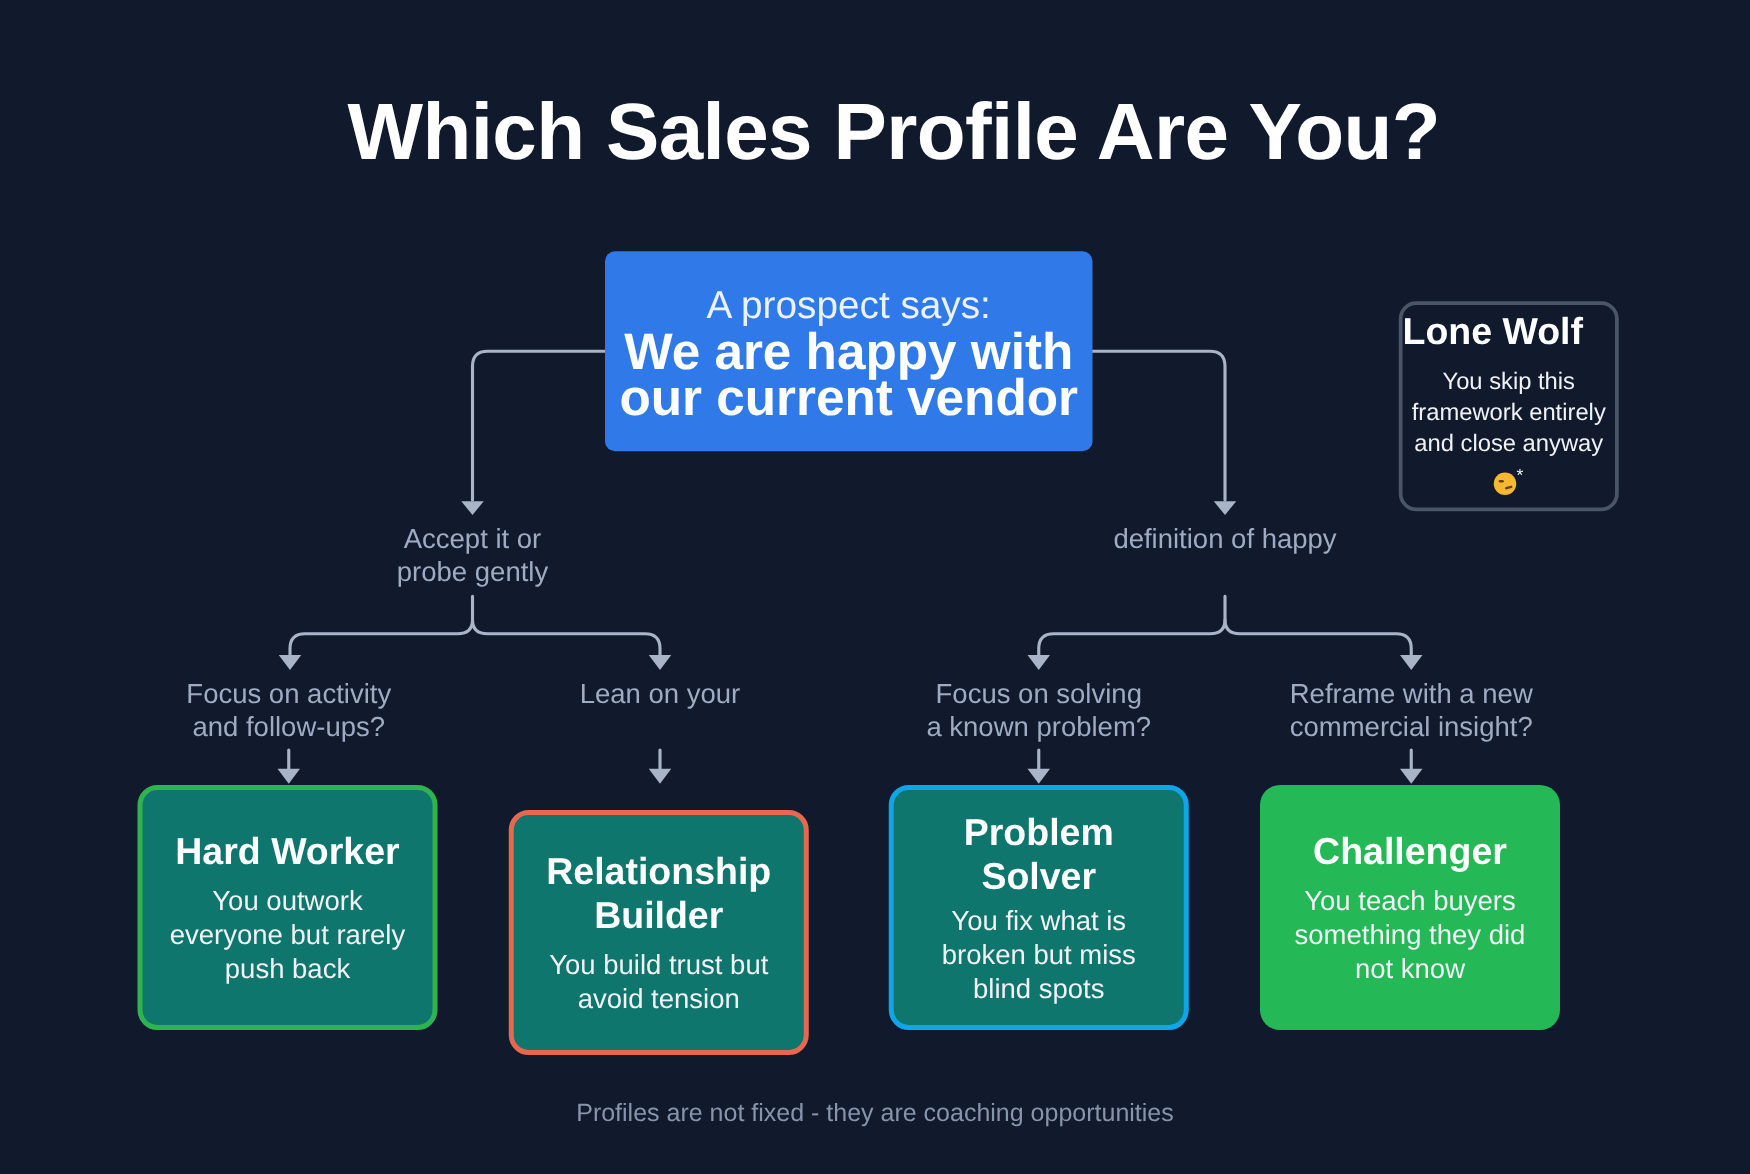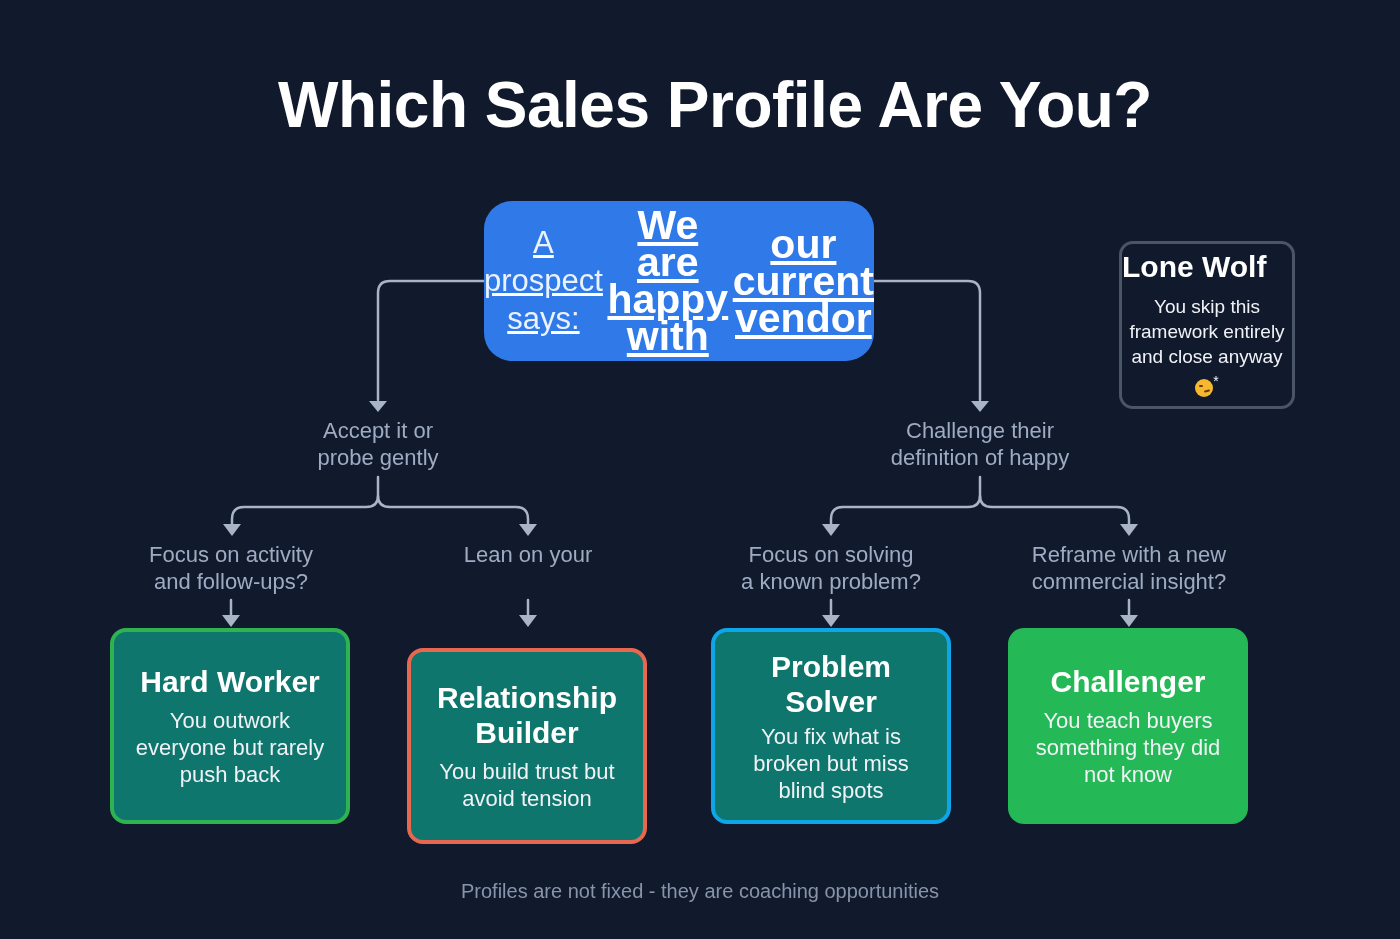--- a/index.html
+++ b/index.html
@@ -10,24 +10,23 @@
     position: relative;
     color: #ffffff;
   }
   .abs { position: absolute; }
   .title {
     left: 0; width: 1400px; top: 68px; text-align: center;
     font-size: 64px; font-weight: 700; letter-spacing: -0.5px; color: #ffffff; padding-left: 15px;
   }
   .root {
     left: 484px; top: 201px; width: 390px; height: 160px;
-    background: #2f7ae8; border-radius: 28px;
-    display: flex; flex-direction: row; align-items: center; justify-content: center;
+    background: #2f7ae8; border-radius: 8px;
+    display: flex; flex-direction: column; align-items: center; justify-content: center;
     text-align: center;
-    text-decoration: underline;
   }
   .root .pre { font-size: 31px; font-weight: 400; color: #eaf2ff; line-height: 38px; }
   .root .quote { font-size: 41px; font-weight: 700; color: #ffffff; line-height: 37px; }
   .lone {
     left: 1119px; top: 241px; width: 176px; height: 168px;
     border: 3px solid #4a5567; border-radius: 14px; box-sizing: border-box;
     display: flex; flex-direction: column; align-items: flex-start; justify-content: center; text-align: center;
   }
   .lone .t { font-size: 30px; font-weight: 700; margin-bottom: 10px; }
   .lone .d { font-size: 19px; line-height: 25px; color: #f0f2f6; }
@@ -99,21 +98,20 @@
     <div>framework entirely</div>
     <div><span>and close anyway</span> <span class="emoji"></span><span class="star">*</span></div>
   </div>
 </div>
 
 <div class="abs label" style="left:278px; top:417px; width:200px;">
   <div>Accept it or</div>
   <div>probe gently</div>
 </div>
 <div class="abs label" style="left:860px; top:417px; width:240px;">
-  <div>Challenge their</div>
   <div>definition of happy</div>
 </div>
 
 <div class="abs label" style="left:111px; top:541px; width:240px;">
   <div>Focus on activity</div>
   <div>and follow-ups?</div>
 </div>
 <div class="abs label" style="left:388px; top:541px; width:280px;">
   <div>Lean on your</div>
 </div>

